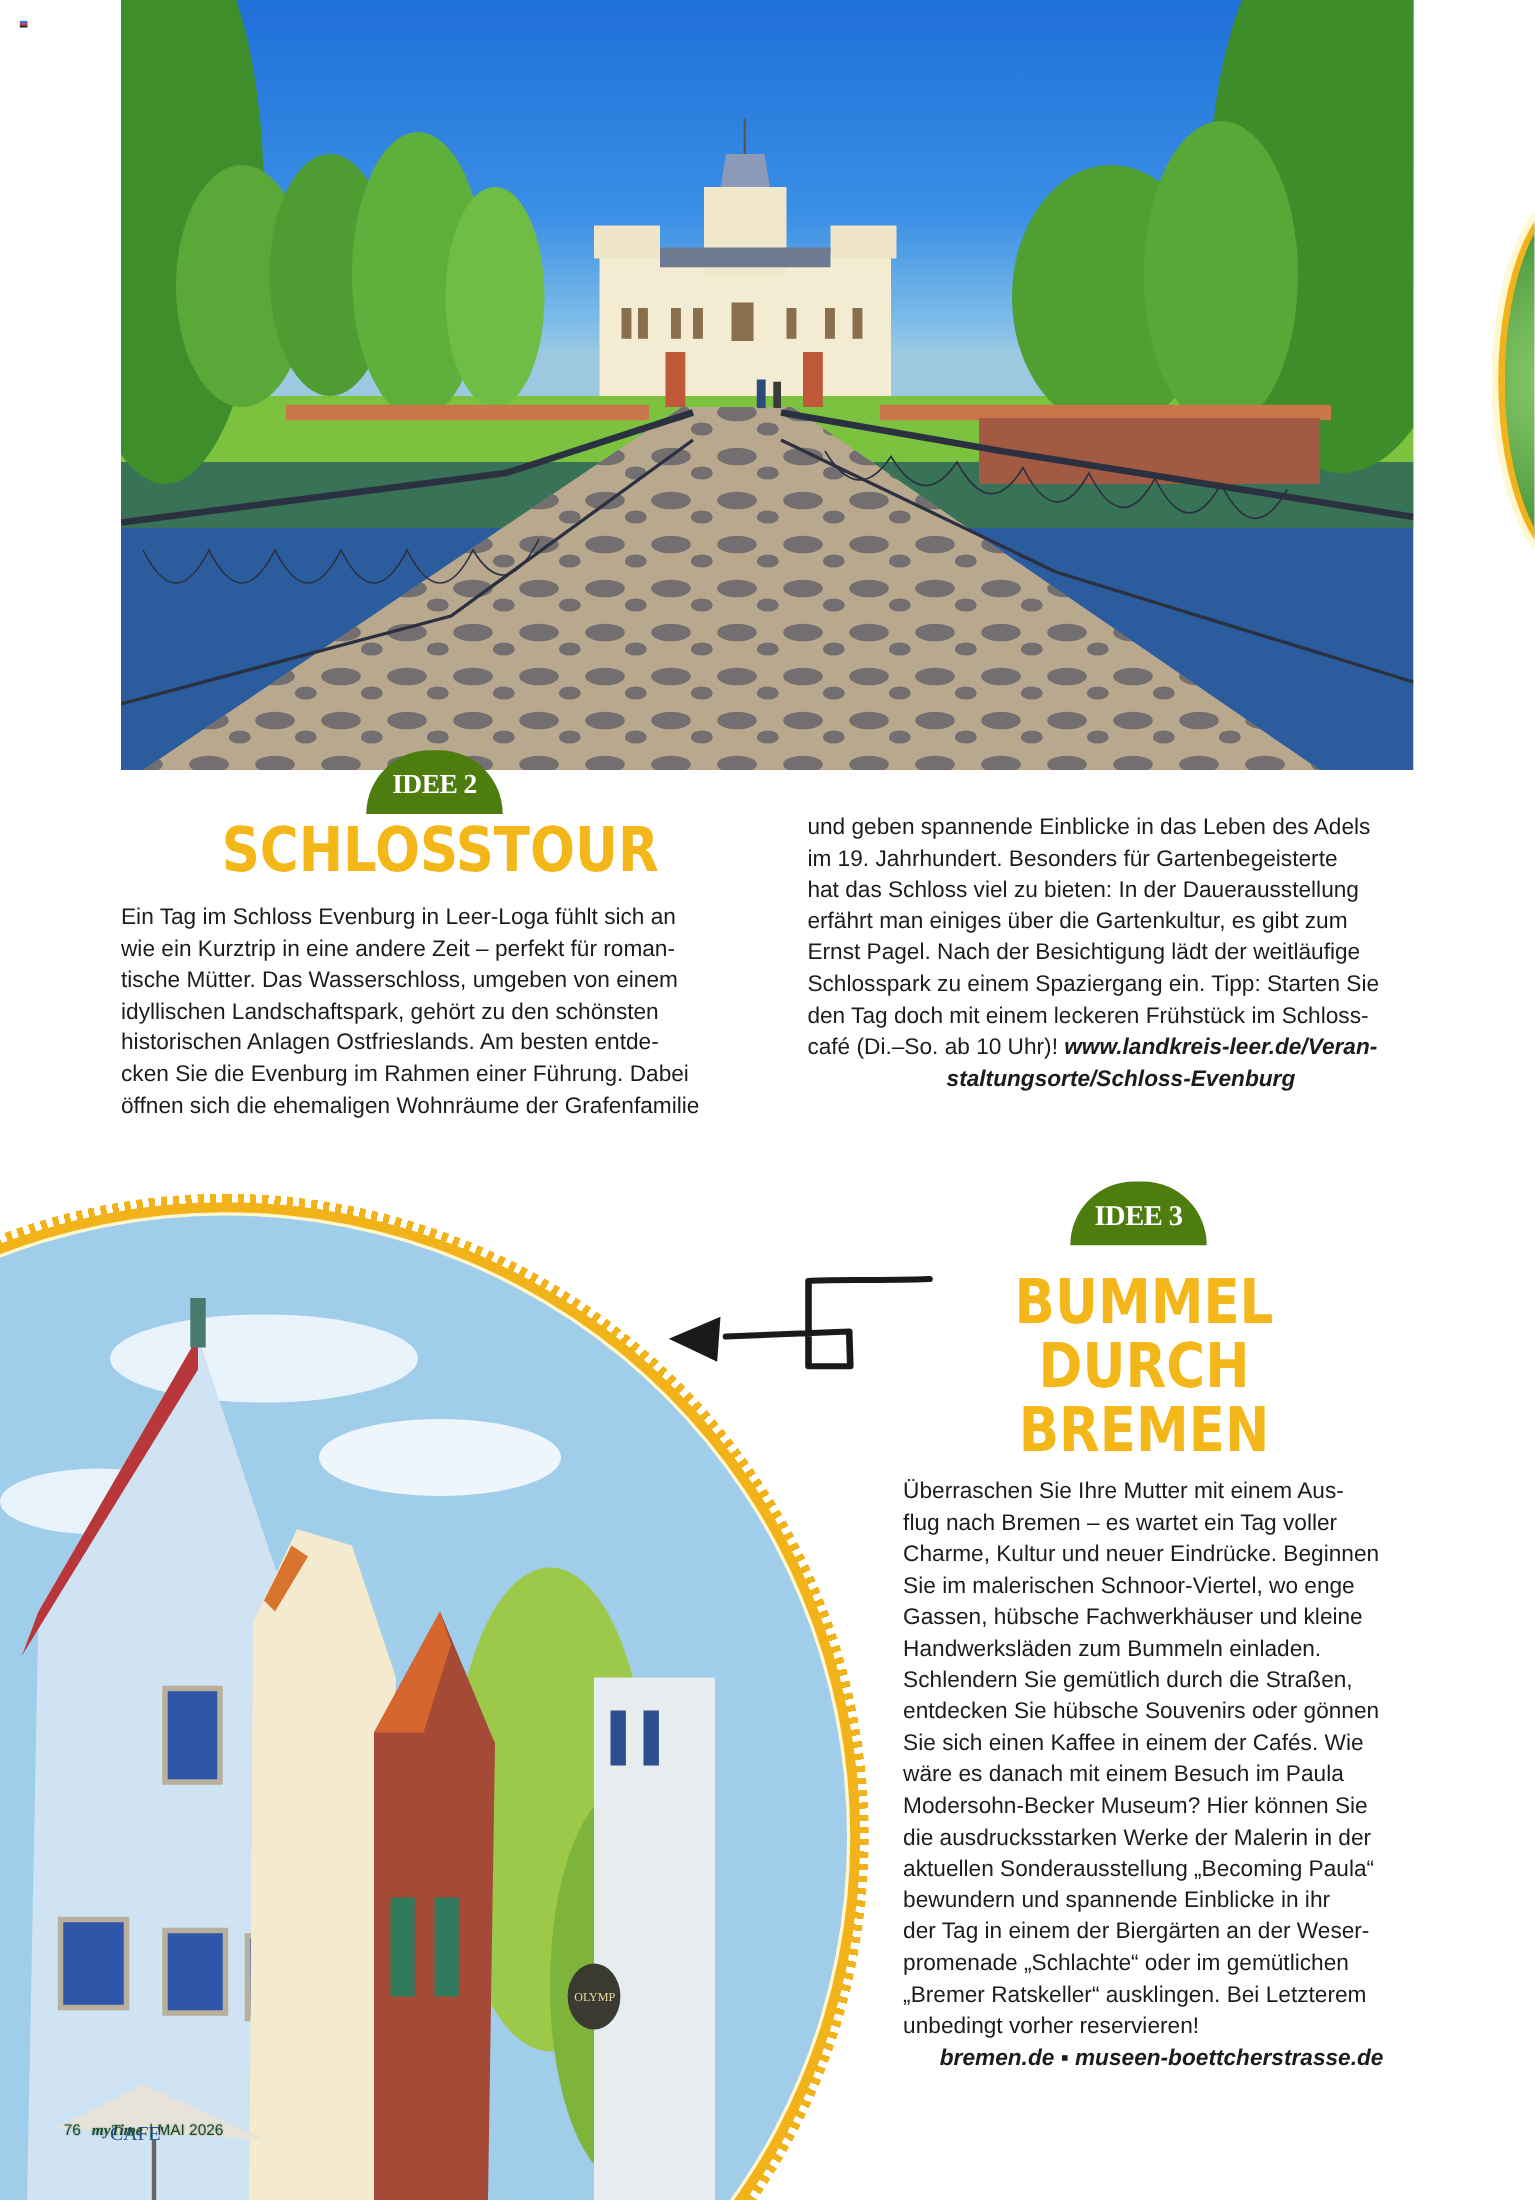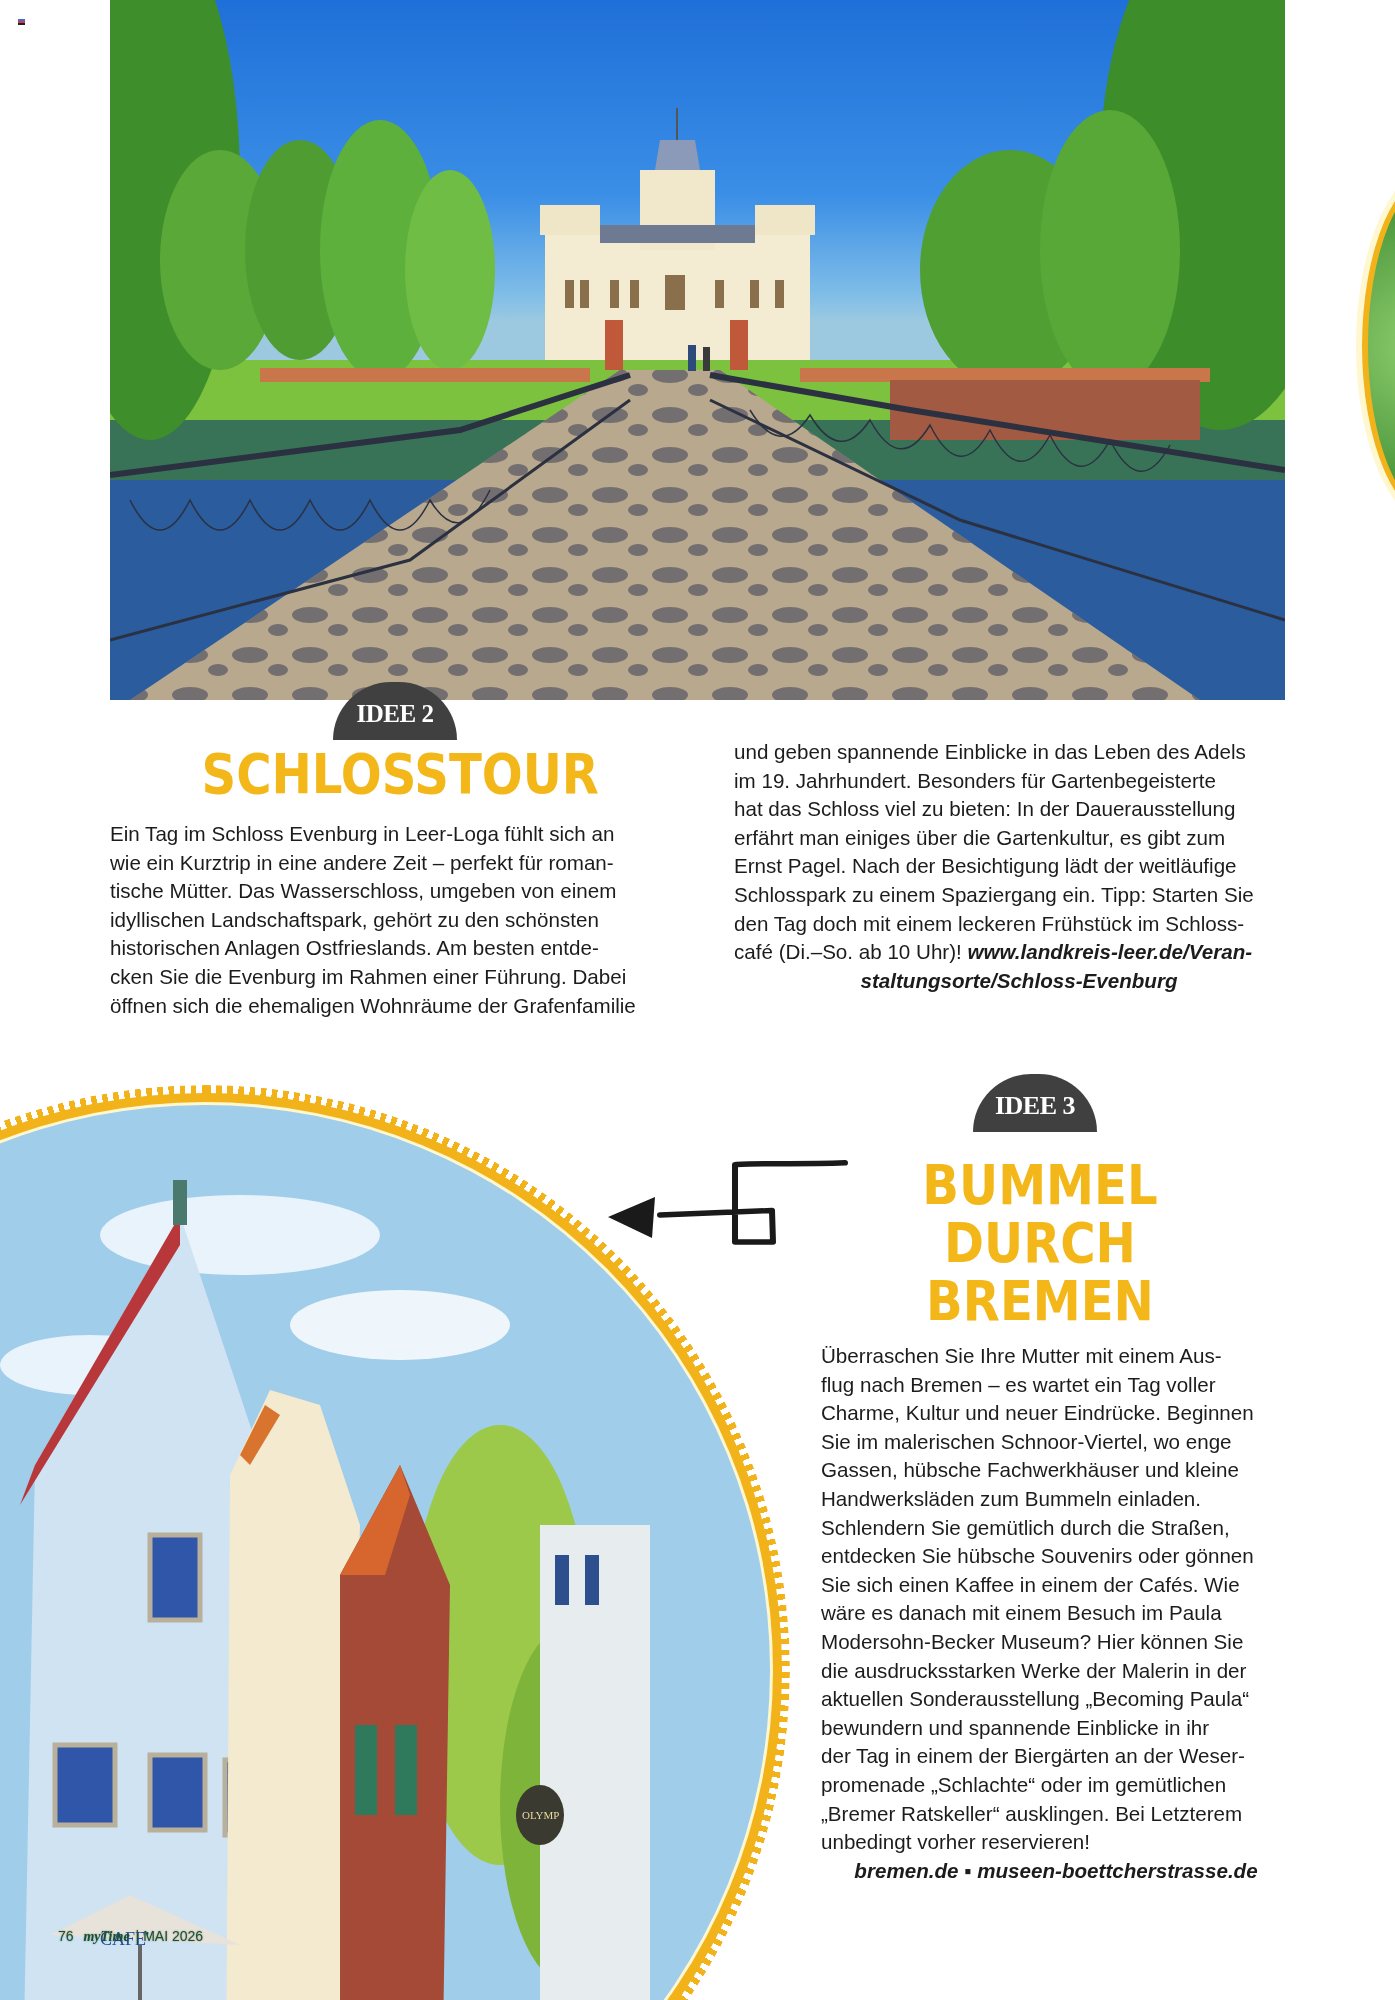--- a/index.html
+++ b/index.html
@@ -22,21 +22,21 @@
   
   .right-blob {
     position:absolute; left:1362px; top:170px; width:140px; height:340px;
     border-radius:50%; border:6px solid #f2b21a;
     background:radial-gradient(circle at 40% 50%, #8fcf6e, #4f9a3f 70%);
     box-shadow:0 0 0 6px #fff7cf;
   }
 
   
   .badge {
-    position:absolute; background:#404040; color:#fff;
+    position:absolute; background:#4d7c0f; color:#fff;
     font-family:"Liberation Serif", "DejaVu Serif", serif; font-weight:bold;
     text-align:center; border-radius:62px 62px 0 0;
     letter-spacing:-0.5px;
   }
   .badge-2 { left:333px; top:682px; width:124px; height:58px; font-size:25px; line-height:64px; }
   .badge-3 { left:973px; top:1074px; width:124px; height:58px; font-size:26px; line-height:64px; }
 
   .headline {
     position:absolute; color:#f4b719; font-weight:bold;
     font-family:"DejaVu Sans", sans-serif; letter-spacing:0px; text-align:center;

